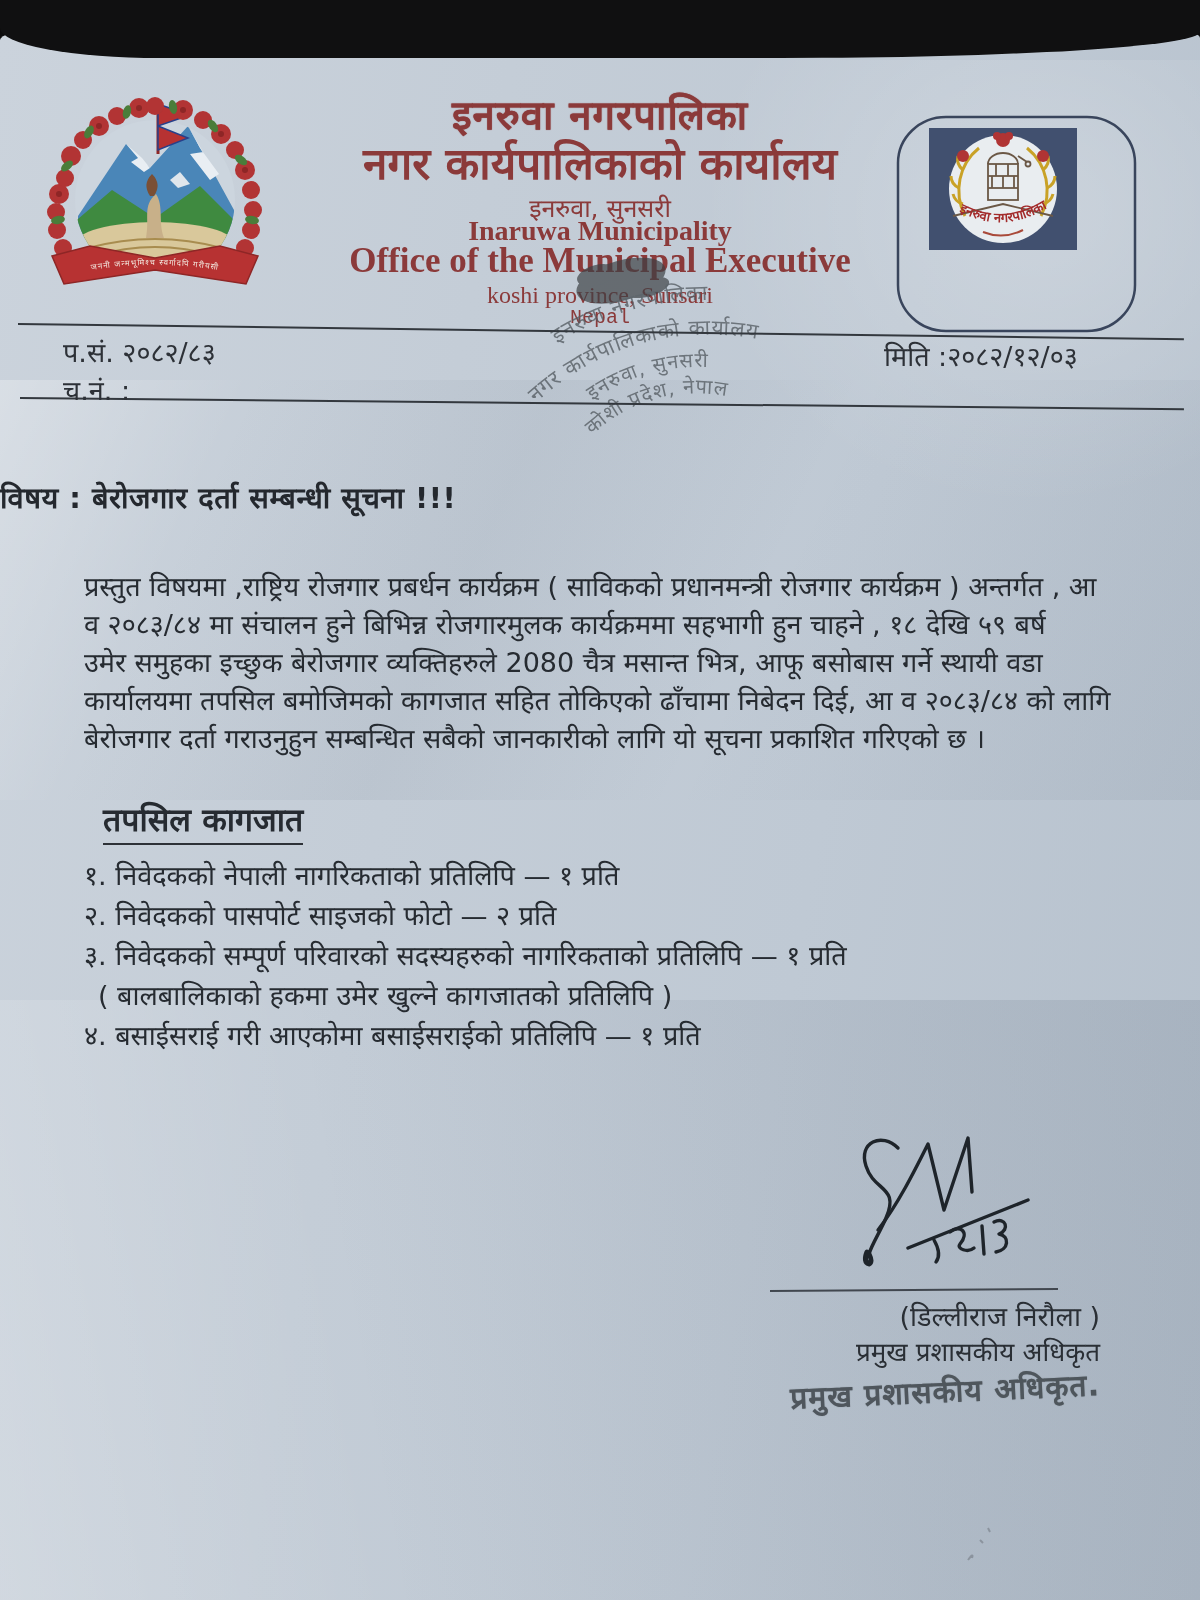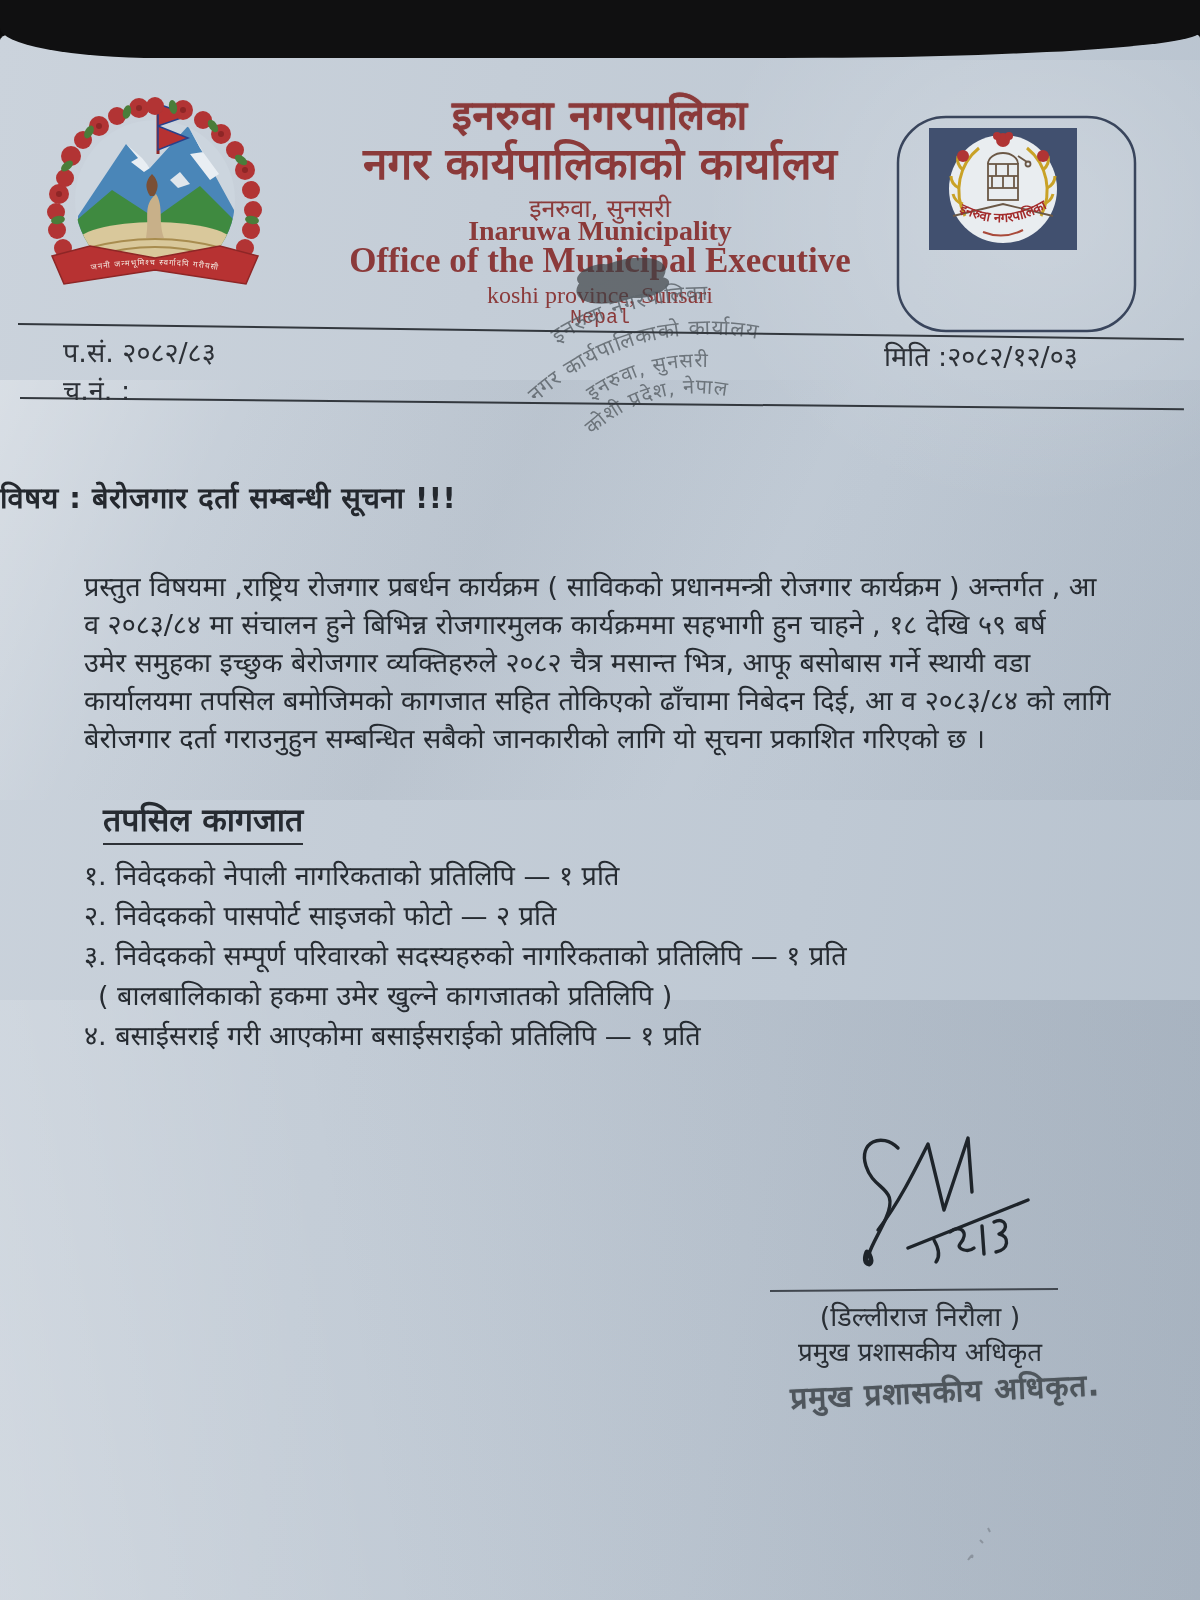--- a/index.html
+++ b/index.html
@@ -44,21 +44,21 @@
   #bodytext .bl{height:38px;line-height:38px;white-space:nowrap;}
   
   #annexhead{position:absolute;left:103px;top:797px;font-size:32px;font-weight:600;
              color:#262b31;border-bottom:2px solid #2d3137;padding-bottom:3px;}
   #annexlist{position:absolute;left:84px;top:856px;font-size:27px;color:#262b31;}
   #annexlist .li{height:40px;line-height:40px;white-space:nowrap;}
   #annexlist .li.paren{padding-left:14px;}
   
   #sigsvg{position:absolute;left:816px;top:1130px;}
   #sigline{position:absolute;left:770px;top:1289px;width:288px;height:2px;background:#41474f;transform:rotate(-0.4deg);}
-  .sigtxt{position:absolute;left:740px;width:360px;text-align:center;color:#2a2f35;}
+  .sigtxt{position:absolute;left:740px;width:360px;text-align:right;color:#2a2f35;}
   #signame{top:1297px;font-size:27px;}
   #sigtitle{top:1333px;font-size:26px;}
   #sigstamp{position:absolute;left:765px;top:1370px;width:360px;text-align:center;
             font-size:30px;font-weight:700;color:#474e54;transform:rotate(-2.5deg);
             letter-spacing:1px;opacity:.92;text-shadow:0 0 1px rgba(70,78,84,.6);}
   
   #emblem{position:absolute;left:38px;top:88px;}
   #mlogo{position:absolute;left:893px;top:112px;}
   #inkstamp{position:absolute;left:468px;top:252px;transform:rotate(-16deg);opacity:.92;}
   #pencilmark{position:absolute;left:960px;top:1520px;opacity:.5;}
@@ -234,21 +234,21 @@
   <div id="rule2" class="rule"></div>
   <div id="psn" class="reftxt">प.सं. २०८२/८३</div>
   <div id="miti" class="reftxt">मिति :२०८२/१२/०३</div>
   <div id="chn" class="reftxt">च.नं. :</div>
 
   <div id="subject">विषय : बेरोजगार दर्ता सम्बन्धी सूचना !!!</div>
 
   <div id="bodytext">
     <div class="bl">प्रस्तुत विषयमा ,राष्ट्रिय रोजगार प्रबर्धन  कार्यक्रम ( साविकको प्रधानमन्त्री रोजगार कार्यक्रम ) अन्तर्गत , आ</div>
     <div class="bl">व २०८३/८४ मा  संचालन हुने बिभिन्न रोजगारमुलक कार्यक्रममा सहभागी हुन चाहने , १८ देखि ५९ बर्ष</div>
-    <div class="bl">उमेर समुहका इच्छुक बेरोजगार व्यक्तिहरुले २०८२ चैत्र मसान्त भित्र,  आफू बसोबास गर्ने स्थायी वडा</div>
+    <div class="bl">उमेर समुहका इच्छुक बेरोजगार व्यक्तिहरुले 2080 चैत्र मसान्त भित्र,  आफू बसोबास गर्ने स्थायी वडा</div>
     <div class="bl">कार्यालयमा तपसिल बमोजिमको कागजात सहित तोकिएको ढाँचामा निबेदन दिई, आ व २०८३/८४ को लागि</div>
     <div class="bl">बेरोजगार दर्ता गराउनुहुन सम्बन्धित सबैको जानकारीको लागि यो सूचना प्रकाशित गरिएको छ ।</div>
   </div>
 
   <div id="annexhead">तपसिल कागजात</div>
   <div id="annexlist">
     <div class="li">१. निवेदकको नेपाली नागरिकताको प्रतिलिपि — १ प्रति</div>
     <div class="li">२. निवेदकको पासपोर्ट साइजको फोटो — २ प्रति</div>
     <div class="li">३. निवेदकको सम्पूर्ण परिवारको सदस्यहरुको नागरिकताको प्रतिलिपि — १ प्रति</div>
     <div class="li paren">( बालबालिकाको हकमा उमेर खुल्ने कागजातको प्रतिलिपि )</div>

